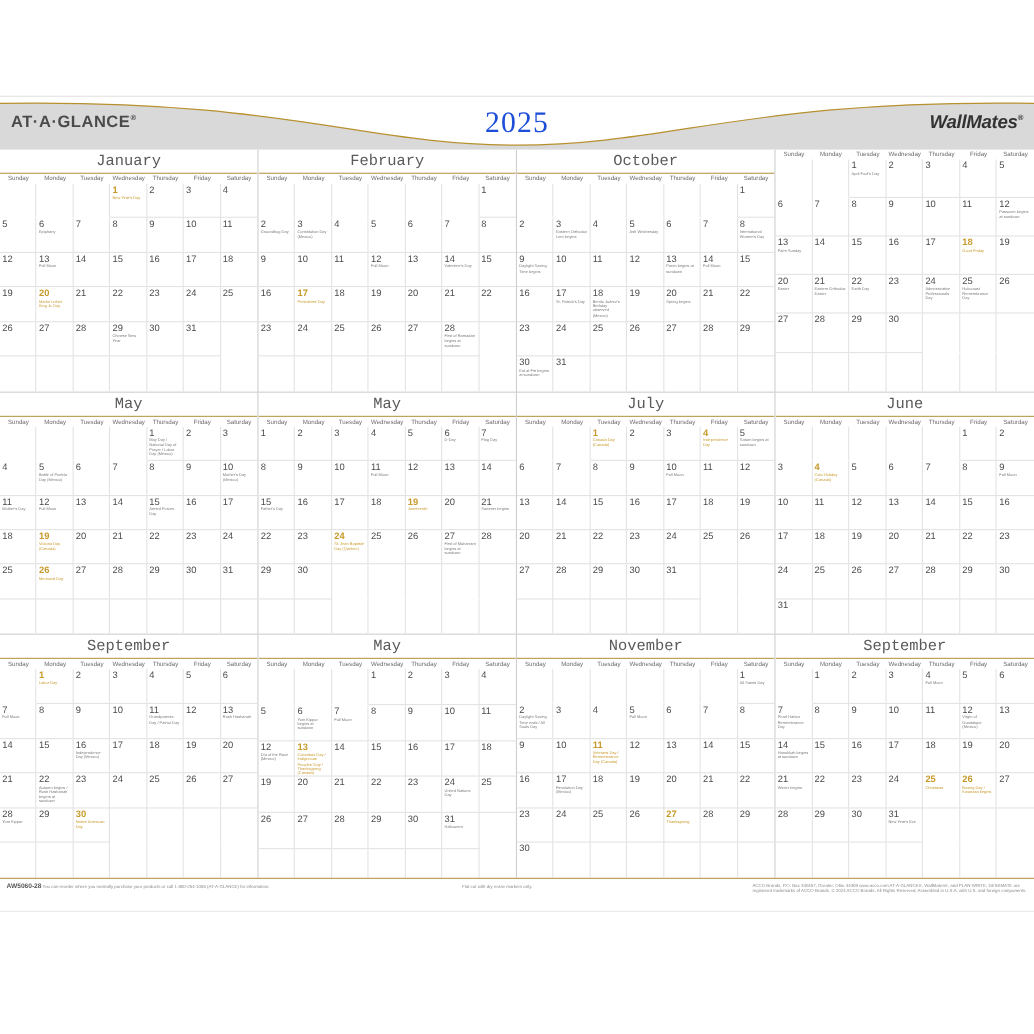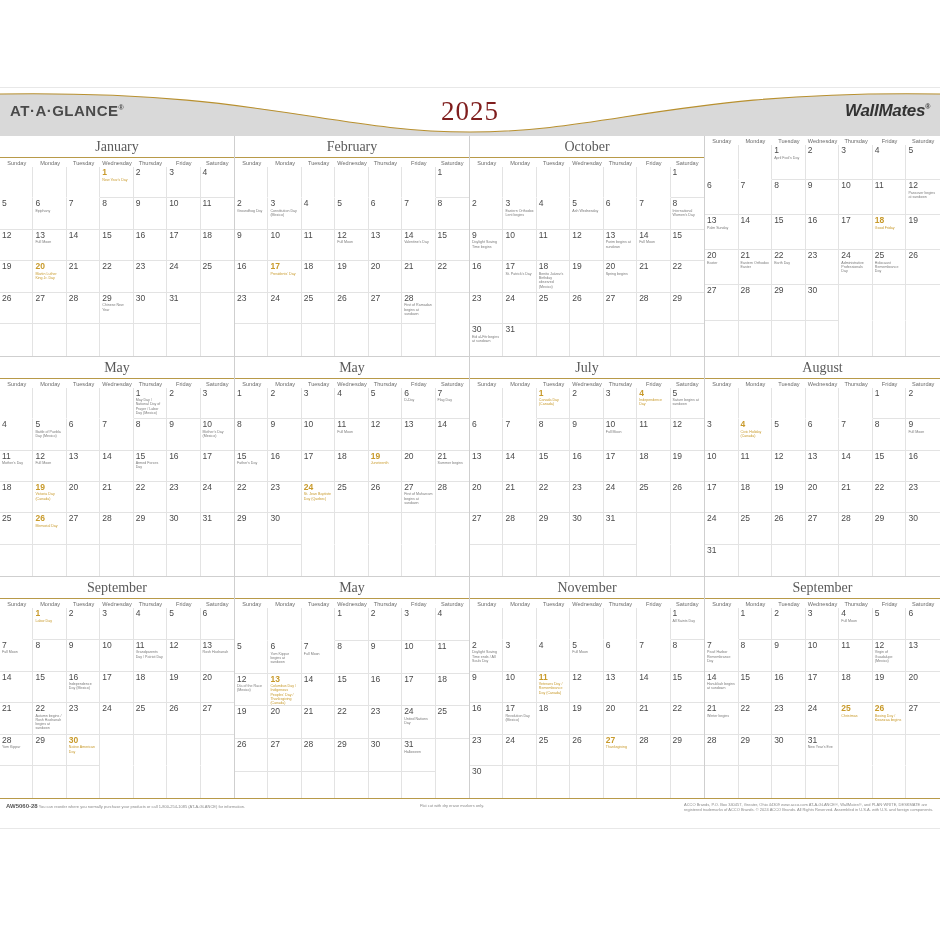--- a/index.html
+++ b/index.html
@@ -19,21 +19,21 @@
     position:relative;height:48px;width:100%;
     background:#d9d9d9;
     overflow:hidden;
   }
   .headband .swoosh{
     position:absolute;left:0;top:0;width:100%;height:48px;
   }
   .year{
     position:absolute;left:0;right:0;top:8px;
     text-align:center;
-    font-size:27px;color:#7f1d1d;letter-spacing:1px;
+    font-size:27px;color:#1d4ed8;letter-spacing:1px;
     font-family:"Liberation Serif", serif;
   }
   .brand{
     position:absolute;left:10px;top:14px;
     font-size:15px;font-weight:bold;color:#4a4a4a;letter-spacing:0.5px;
   }
   .brand .reg{font-size:7px;vertical-align:super;}
   .wallmates{
     position:absolute;right:10px;top:13px;
     font-size:17px;font-weight:bold;color:#333;font-style:italic;
@@ -56,21 +56,21 @@
     box-sizing:border-box;
     display:flex;flex-direction:column;
     overflow:hidden;
   }
   .month:nth-child(4n){border-right:none;}
   .month:nth-child(n+9){border-bottom:none;}
   .mname{
     text-align:center;
     font-size:14px;
     color:#5a5a5a;
-    font-family:Liberation Serif, serif;
+    font-family:Liberation Mono, monospace;
     padding:3px 0 2px 0;
     border-bottom:1px solid #b89a49;
   }
   .dow{
     display:grid;grid-template-columns:repeat(7,1fr);
     font-size:5.6px;color:#6b6b6b;text-align:center;
     padding:2px 0 1px 0;
   }
   .weeks{
     flex:1;
@@ -1072,21 +1072,21 @@
             <div class="cell blank"></div>
             <div class="cell blank"></div>
             <div class="cell blank"></div>
             <div class="cell blank"></div>
             <div class="cell blank"></div>
             <div class="cell blank"></div>
           </div>
         </div>
       </div>
       <div class="month">
-        <div class="mname">August</div>
+        <div class="mname">June</div>
         <div class="dow">
           <div>Sunday</div>
           <div>Monday</div>
           <div>Tuesday</div>
           <div>Wednesday</div>
           <div>Thursday</div>
           <div>Friday</div>
           <div>Saturday</div>
         </div>
         <div class="weeks">

